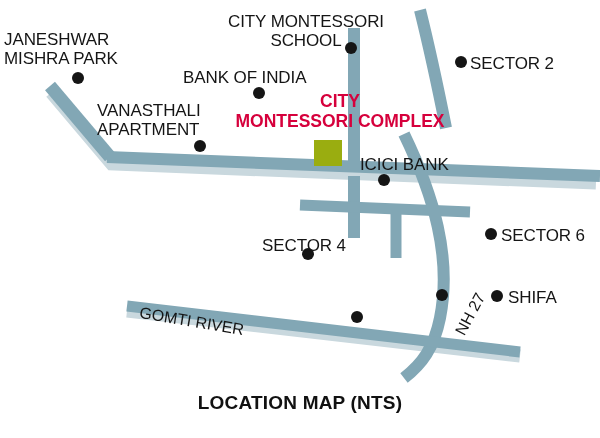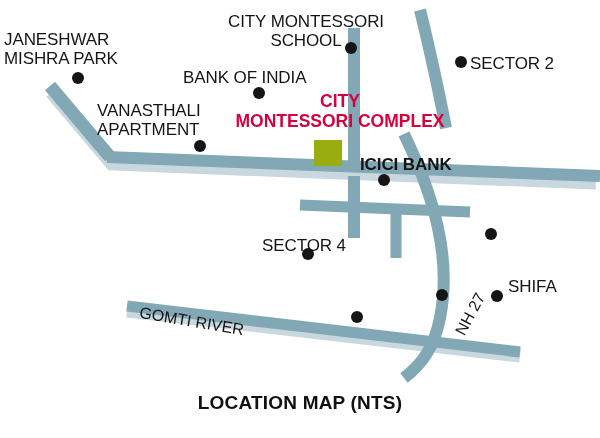--- a/index.html
+++ b/index.html
@@ -125,27 +125,28 @@
   <div class="map-label center" style="left:216px; top:12px; width:180px;"><span>CITY MONTESSORI</span><br><span>SCHOOL</span></div>
 
   <div class="map-label left" style="left:4px; top:30px;"><span>JANESHWAR</span><br><span>MISHRA PARK</span></div>
 
   <div class="map-label left" style="left:97px; top:101px;"><span>VANASTHALI</span><br><span>APARTMENT</span></div>
 
   <div class="map-label left" style="left:183px; top:68px;"><span>BANK OF INDIA</span></div>
 
   <div class="map-label left" style="left:470px; top:54px;"><span>SECTOR 2</span></div>
 
-  <div class="map-label left" style="left:360px; top:155px;font-weight:bold;"><span>ICICI BANK</span></div>
+  <div class="map-label left" style="left:360px; top:155px;"><span>ICICI BANK</span></div>
 
+  <div class="map-label left" style="left:501px; top:226px;"><span>SECTOR 6</span></div>
 
   <div class="map-label left" style="left:262px; top:236px;"><span>SECTOR 4</span></div>
 
 
-  <div class="map-label left" style="left:508px; top:277px;"><span>SHIFA</span><br></div>
+  <div class="map-label left" style="left:508px; top:288px;"><span>SHIFA</span><br></div>
 
   <div class="rotated-label" style="left:141px; top:304px; transform: rotate(9.5deg);"><span>GOMTI RIVER</span></div>
 
   <div class="rotated-label" style="left:452px; top:330px; transform: rotate(-62deg);"><span>NH 27</span></div>
 
   <div class="highlight-label" style="left:215px; top:91px; width:250px;"><span>CITY</span><br><span>MONTESSORI COMPLEX</span></div>
 
   <div id="map-title">LOCATION MAP (NTS)</div>
 
 </div>

